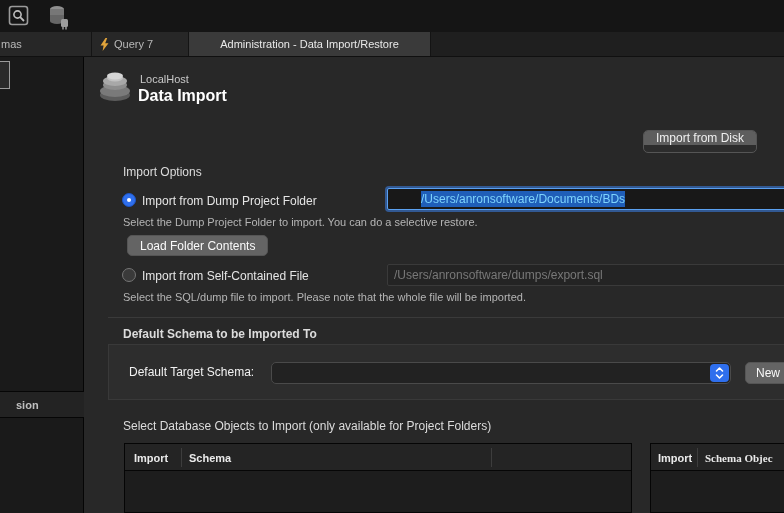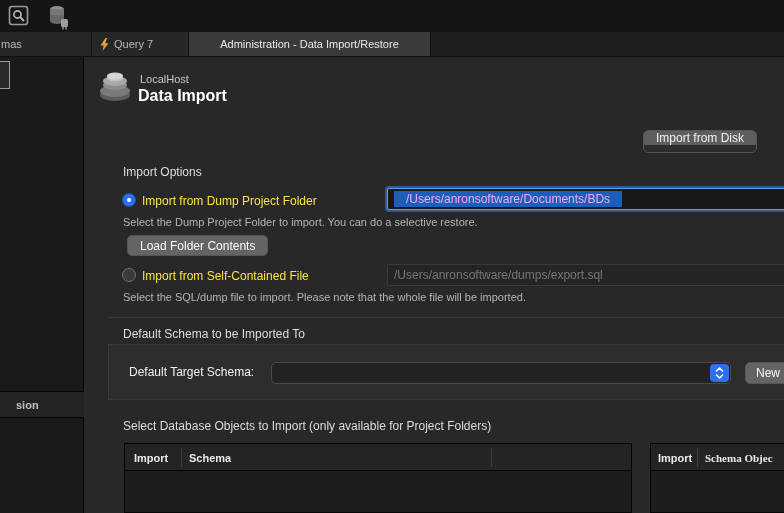--- a/index.html
+++ b/index.html
@@ -32,26 +32,26 @@
   .seg{position:absolute;top:73px;right:27px;display:flex;height:21px;border:1px solid #555;border-radius:5px;overflow:hidden;background:#2c2c2c;flex-direction:column;}
   .seg-btn{display:flex;align-items:center;justify-content:center;font-size:12px;color:#f0f0f0;padding:0 12px;cursor:default;}
   .seg-btn.sel{background:#5e5e5e;}
   .seg-btn.unsel{background:#2c2c2c;border-left:1px solid #555;}
   .section-label{position:absolute;font-size:12px;color:#dcdcdc;}
   
   .radio{position:absolute;width:14px;height:14px;border-radius:50%;box-sizing:border-box;}
   .radio.on{background:#2f6fed;border:1px solid #1d55c4;}
   .radio.on::after{content:"";position:absolute;left:4px;top:4px;width:4px;height:4px;border-radius:50%;background:#fff;}
   .radio.off{background:#3a3a3a;border:1px solid #757575;}
-  .radio-label{position:absolute;font-size:12px;color:#fde047;}
+  .radio-label{position:absolute;font-size:12px;color:#e5e5e5;}
   .help{position:absolute;font-size:11px;color:#b5b5b5;}
   
   .field{position:absolute;height:22px;box-sizing:border-box;display:flex;align-items:center;padding:0 6px;font-size:12px;border-radius:2px;}
   .field.focused{background:#181818;border:1px solid #5aa0f0;box-shadow:0 0 0 2px rgba(58,130,235,.55);color:#fff;}
-  .field.focused .sel{background:#1f5eb8;color:#f0abfc;padding:1px 12px;}
+  .field.focused .sel{background:#1f5eb8;color:#7dd3fc;padding:1px 0;margin-left:27px;}
   .field.disabled{background:#242424;border:1px solid #3a3a3a;color:#787878;}
   .btn{position:absolute;height:21px;display:inline-flex;align-items:center;justify-content:center;background:#646464;border:1px solid #555;border-radius:5px;font-size:12px;color:#fafafa;padding:0 12px;box-sizing:border-box;}
   .divider{position:absolute;height:1px;background:#3a3a3a;}
   
   .schema-panel{position:absolute;left:24px;right:-2px;top:287px;height:56px;background:#2d2d2d;border:1px solid #393939;box-sizing:border-box;}
   .schema-label{position:absolute;left:20px;top:0;height:100%;display:flex;align-items:center;font-size:12px;color:#f2f2f2;}
   .popup{position:absolute;left:162px;top:17px;width:460px;height:22px;background:#222;border:1px solid #4a4a4a;border-radius:5px;box-sizing:border-box;display:flex;align-items:center;}
   .popup .value{flex:1;font-size:12px;color:#ddd;padding:0 8px;}
   .stepper{position:absolute;right:1px;top:1px;width:19px;height:18px;background:#2f6fed;border-radius:4px;display:flex;align-items:center;justify-content:center;}
   .new-btn{left:636px;top:17px;width:64px;height:22px;}
@@ -142,21 +142,21 @@
 
     <div class="radio off" style="left:38px;top:211px;"></div>
     <div class="radio-label" style="left:58px;top:212px;">Import from Self-Contained File</div>
     <div class="field disabled" style="left:303px;right:-4px;top:207px;">
       <span>/Users/anronsoftware/dumps/export.sql</span>
     </div>
     <div class="help" style="left:39px;top:234px;">Select the SQL/dump file to import. Please note that the whole file will be imported.</div>
 
     <div class="divider" style="left:24px;right:0;top:260px;"></div>
 
-    <div class="section-label" style="left:39px;top:270px;">Default Schema to be Imported To</div>
+    <div class="section-label" style="left:39px;top:270px;font-weight:bold;">Default Schema to be Imported To</div>
 
     <div class="schema-panel">
       <div class="schema-label">Default Target Schema:</div>
       <div class="popup">
         <span class="value"></span>
         <span class="stepper">
           <svg width="11" height="14" viewBox="0 0 11 14">
             <path d="M2.5 5 L5.5 2 L8.5 5" fill="none" stroke="#fff" stroke-width="1.6" stroke-linecap="round" stroke-linejoin="round"></path>
             <path d="M2.5 9 L5.5 12 L8.5 9" fill="none" stroke="#fff" stroke-width="1.6" stroke-linecap="round" stroke-linejoin="round"></path>
           </svg>

